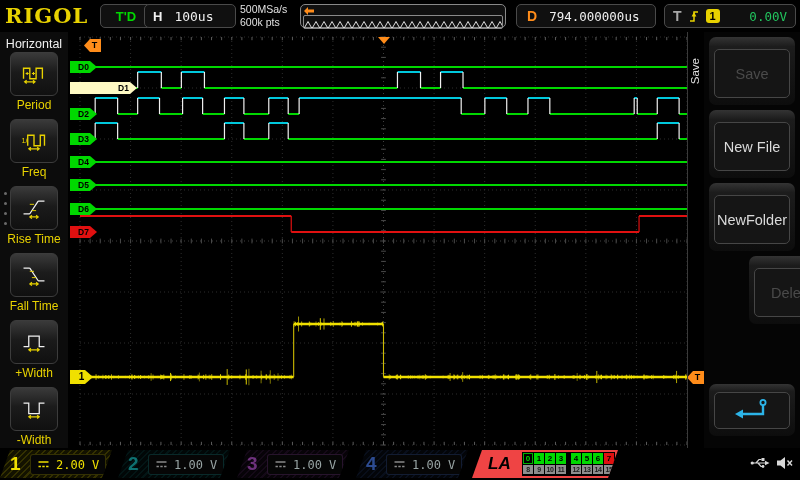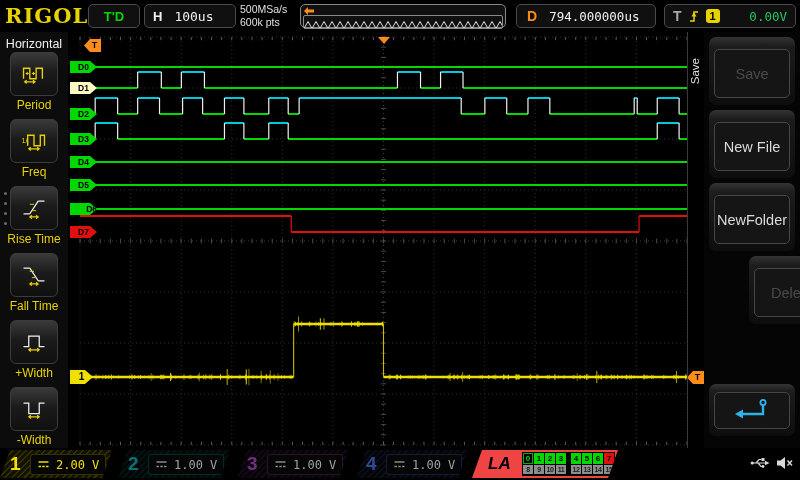--- a/index.html
+++ b/index.html
@@ -6,21 +6,21 @@
   .screen{position:relative;width:800px;height:480px;background:#000;overflow:hidden;
           font-family:"Liberation Sans",sans-serif;color:#e8e8e8;}
   .mono{font-family:"DejaVu Sans Mono",monospace;}
 
   
   .topbar{position:absolute;top:0;left:0;width:712px;height:32px;background:#000;}
   .brand{position:absolute;left:5px;top:3px;font-family:"DejaVu Serif",serif;font-weight:bold;
          font-size:21px;color:#e8d200;letter-spacing:1px;}
   .box{position:absolute;top:4px;height:24px;border:1px solid #4a4a4a;border-radius:5px;
        background:#101010;box-sizing:border-box;display:flex;align-items:center;}
-  .td-box{left:88px;width:52px;justify-content:center;color:#00d800;font-weight:bold;font-size:13px;}
+  .td-box{left:100px;width:52px;justify-content:center;color:#00d800;font-weight:bold;font-size:13px;}
   .h-box{left:144px;width:92px;}
   .h-label{font-weight:bold;font-size:13px;color:#f0f0f0;margin-left:8px;}
   .h-val{font-size:13px;color:#f0f0f0;margin-left:12px;}
   .rate{position:absolute;left:240px;top:3px;font-size:10.5px;line-height:13px;color:#e0e0e0;}
   .membox{left:300px;width:206px;border-color:#888;position:absolute;}
   .mem-marker{position:absolute;left:3px;top:2px;width:10px;height:8px;background:#ff8c1a;
               clip-path:polygon(0 50%,40% 0,40% 30%,100% 30%,100% 70%,40% 70%,40% 100%);}
   .mem-wave{position:absolute;left:2px;right:2px;top:10px;height:12px;border:1px solid #8a8a8a;
             border-radius:2px;overflow:hidden;}
   .d-box{left:516px;width:140px;}
@@ -799,26 +799,26 @@
           <line x1="479.2582422086309" y1="342.99240905148554" x2="479.2582422086309" y2="347.00759094851446" stroke="#f0e000" stroke-width="1" opacity="0.67"></line>
           <line x1="583.6189086407511" y1="343.002488097084" x2="583.6189086407511" y2="346.997511902916" stroke="#f0e000" stroke-width="1" opacity="0.67"></line>
           <line x1="165.58920315959918" y1="344.04335648782705" x2="165.58920315959918" y2="345.95664351217295" stroke="#f0e000" stroke-width="1" opacity="0.79"></line>
           <line x1="427.3207878653522" y1="342.3184325812936" x2="427.3207878653522" y2="347.6815674187064" stroke="#f0e000" stroke-width="1" opacity="0.61"></line>
           <line x1="152.54205897242858" y1="342.2456988728818" x2="152.54205897242858" y2="347.7543011271182" stroke="#f0e000" stroke-width="1" opacity="0.94"></line>
           <line x1="206.15552699247166" y1="344.02267834852574" x2="206.15552699247166" y2="345.97732165147426" stroke="#f0e000" stroke-width="1" opacity="0.78"></line>
           <line x1="81.88278353534768" y1="343.75434437764545" x2="81.88278353534768" y2="346.24565562235455" stroke="#f0e000" stroke-width="1" opacity="0.75"></line>
         </svg>
       <div id="tags">
           <div class="chan-tag" style="top:29px;background:#00d800;">D0</div>
-          <div class="chan-tag" style="top:50px;background:#fef9c3;">D1</div>
+          <div class="chan-tag" style="top:50px;background:#fef9c3;padding-left:40px;">D1</div>
           <div class="chan-tag" style="top:76px;background:#00d800;">D2</div>
           <div class="chan-tag" style="top:101px;background:#00d800;">D3</div>
           <div class="chan-tag" style="top:124px;background:#00d800;">D4</div>
           <div class="chan-tag" style="top:147px;background:#00d800;">D5</div>
-          <div class="chan-tag" style="top:171px;background:#00d800;text-align:right;">D6</div>
+          <div class="chan-tag" style="top:171px;background:#00d800;">D6</div>
           <div class="chan-tag" style="top:194px;background:#e01010;">D7</div>
           <div class="an-tag" style="top:338px;background:#f0e000;">1</div>
           <div class="t-tag" style="left:16px;top:7px;">T</div>
           <div class="t-tri" style="left:309.5px;top:5px;"></div>
           <div class="t-tag" style="left:619px;top:339px;">T</div>
         </div>
       <div class="save-strip">
         <span class="save-tab-label">Save</span>
       </div>
     </div>

